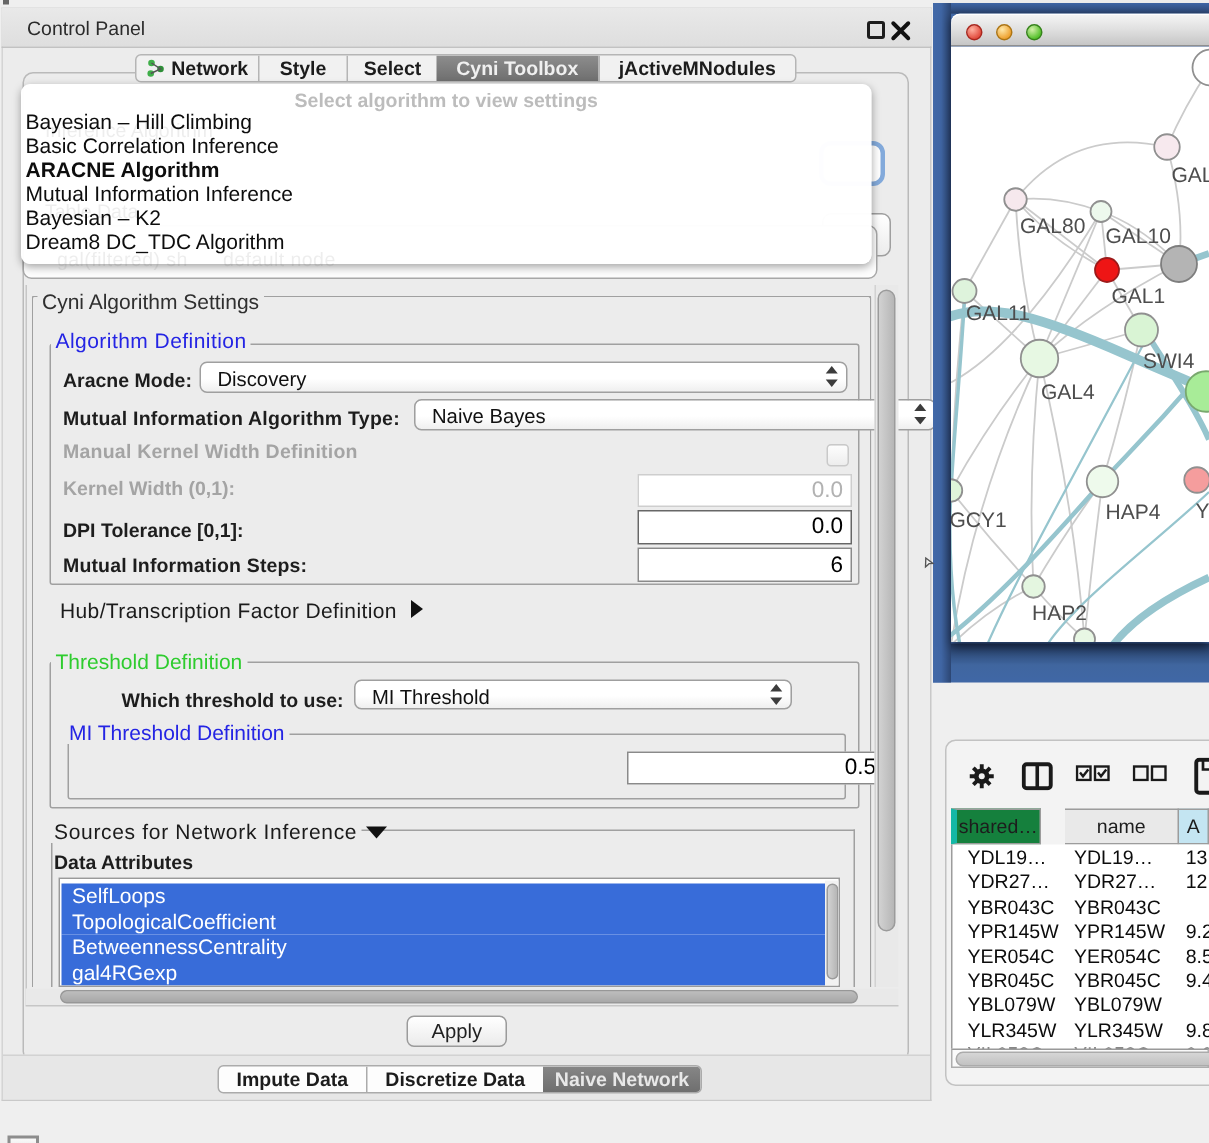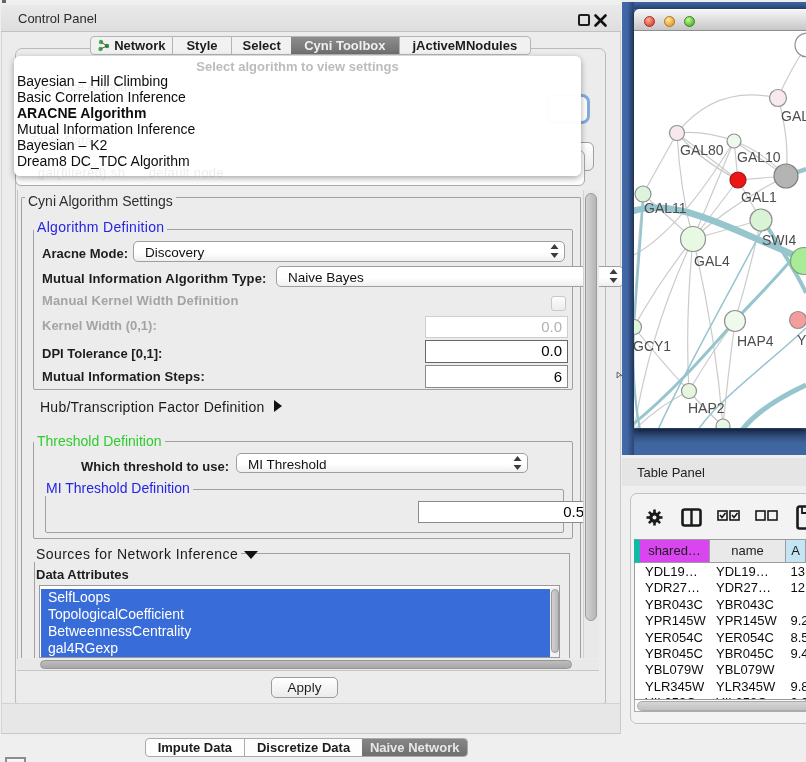--- a/index.html
+++ b/index.html
@@ -34,21 +34,21 @@
 .combo span { position:absolute; left:11px; top:3px; font-size:13.5px; color:#111; }
 .spin { position:absolute; right:5px; top:2px; width:9px; }
 .field { position:absolute; background:#fff; font-size:15px; color:#000; text-align:right; padding-right:5px; }
 
 #dlist { left:39px; top:585px; width:521px; height:73px; background:#fff; border:1px solid #999; overflow:hidden; }
 #dlist .row { position:absolute; left:1px; width:509px; height:17.2px; background:#386cd9; color:#fff; font-size:14px; padding-left:7px; line-height:17px; }
 
 .sbthumb { background:linear-gradient(90deg,#d2d2d2,#b6b6b6); border:1px solid #9b9b9b; border-radius:6px; }
 
 #applybtn { left:271px; top:677px; width:67px; height:21px; border:1px solid #9b9b9b; border-radius:5px; background:linear-gradient(#ffffff,#ebebeb); text-align:center; font-size:13.5px; color:#1f1f1f; line-height:19px; }
-#bottabs { left:145px; top:710px; width:323px; height:19px; display:flex; background:#fdfdfd; border:1px solid #ababab; border-radius:4px; overflow:hidden;margin-top:28px; }
+#bottabs { left:145px; top:710px; width:323px; height:19px; display:flex; background:#fdfdfd; border:1px solid #ababab; border-radius:4px; overflow:hidden; }
 #bottabs .sep { width:1px; background:#ababab; height:100%; }
 #bottabs .sel { background:linear-gradient(#868686,#6f6f6f); color:#e8e8e8; }
 
 #bluetop { left:622px; top:0px; width:184px; height:3px; background:#ededed; }
 #desktop { left:622px; top:2px; width:184px; height:453px; background:#4067a5; }
 #dleft { left:622px; top:2px; width:12px; height:453px; background:linear-gradient(90deg,#4269a8 0%,#4066a4 45%,#2c4673 100%); }
 #dtop { left:634px; top:2px; width:172px; height:7px; background:linear-gradient(#3f66a6,#2b4571); }
 #dbot { left:634px; top:429px; width:172px; height:24px; background:linear-gradient(#243c64,#40669f 60%,#4067a5 100%); }
 #macwin { left:634px; top:9px; width:172px; height:419px; box-shadow:0 3px 7px rgba(0,0,10,0.55); }
 #mactitle { left:634px; top:9px; width:172px; height:22px; background:linear-gradient(#f6f6f6,#e0e0e0 50%,#c6c6c6); border-bottom:1px solid #8f8f8f; border-radius:6px 0 0 0; box-shadow:inset 0 1px 0 #fff; }
@@ -272,23 +272,20 @@
   <text x="737" y="346">HAP4</text>
   <text x="633" y="351">GCY1</text>
   <text x="688" y="413">HAP2</text>
  </g>
 </svg>
 </div>
 <div id="mactitle" class="abs"></div>
 <div class="light" style="left:644px;background:radial-gradient(circle at 35% 30%,#ffb0a0,#e34f41 70%);border:1px solid #a9271e;"></div>
 <div class="light" style="left:664px;background:radial-gradient(circle at 35% 30%,#ffe8a8,#efa332 70%);border:1px solid #ad7513;"></div>
 <div class="light" style="left:684px;background:radial-gradient(circle at 35% 30%,#d2f0a8,#58c22f 70%);border:1px solid #35831a;"></div>
-<div id="tpband" class="abs">
-      <span>Table Panel</span>
-    </div>
 <div id="tablewin" class="abs"></div>
 <svg class="abs" style="left:646px;top:509px" width="17" height="17" viewBox="0 0 17 17">
  <g fill="#1a1a1a">
         <circle cx="8.5" cy="8.5" r="5.2"></circle>
  <g stroke="#1a1a1a" stroke-width="2.6">
           <path d="M8.5 0.5 V4"></path>
           <path d="M8.5 13 V16.5"></path>
           <path d="M0.5 8.5 H4"></path>
           <path d="M13 8.5 H16.5"></path>
           <path d="M2.9 2.9 L5.4 5.4"></path>
@@ -311,21 +308,21 @@
 </svg>
 <svg class="abs" style="left:755px;top:510px" width="23" height="11" viewBox="0 0 23 11">
  <rect x="1" y="1" width="9" height="9" fill="none" stroke="#1a1a1a" stroke-width="1.6"></rect>
  <rect x="13" y="1" width="9" height="9" fill="none" stroke="#1a1a1a" stroke-width="1.6"></rect>
 </svg>
 <svg class="abs" style="left:796px;top:505px" width="10" height="25" viewBox="0 0 10 25">
  <path d="M1.5 3.5 a2 2 0 0 1 2 -2 H14 V23.5 H3.5 a2 2 0 0 1 -2 -2 Z" fill="none" stroke="#1a1a1a" stroke-width="2.6"></path>
  <path d="M6 1.5 V8 H14" stroke="#1a1a1a" stroke-width="1.8" fill="none"></path>
 </svg>
 <div id="thead" class="abs">
- <div class="hcell" style="left:0;width:76px;background:#d946ef;border-left:6px solid #14b8a6">shared…</div>
+ <div class="hcell" style="left:0;width:60px;background:#15803d;border-left:4px solid #14b8a6">shared…</div>
  <div class="hcell" style="left:76px;width:76px;background:#e9e9e9">name</div>
  <div class="hcell" style="left:152px;width:20px;background:#c4e5f2">A</div>
 </div>
 <div id="tbody" class="abs">
       <div style="left:10px;top:1px">YDL19…</div>
       <div style="left:81px;top:1px">YDL19…</div>
       <div style="left:155.5px;top:1px">13…</div>
       <div style="left:10px;top:17.4px">YDR27…</div>
       <div style="left:81px;top:17.4px">YDR27…</div>
       <div style="left:155.5px;top:17.4px">12…</div>

